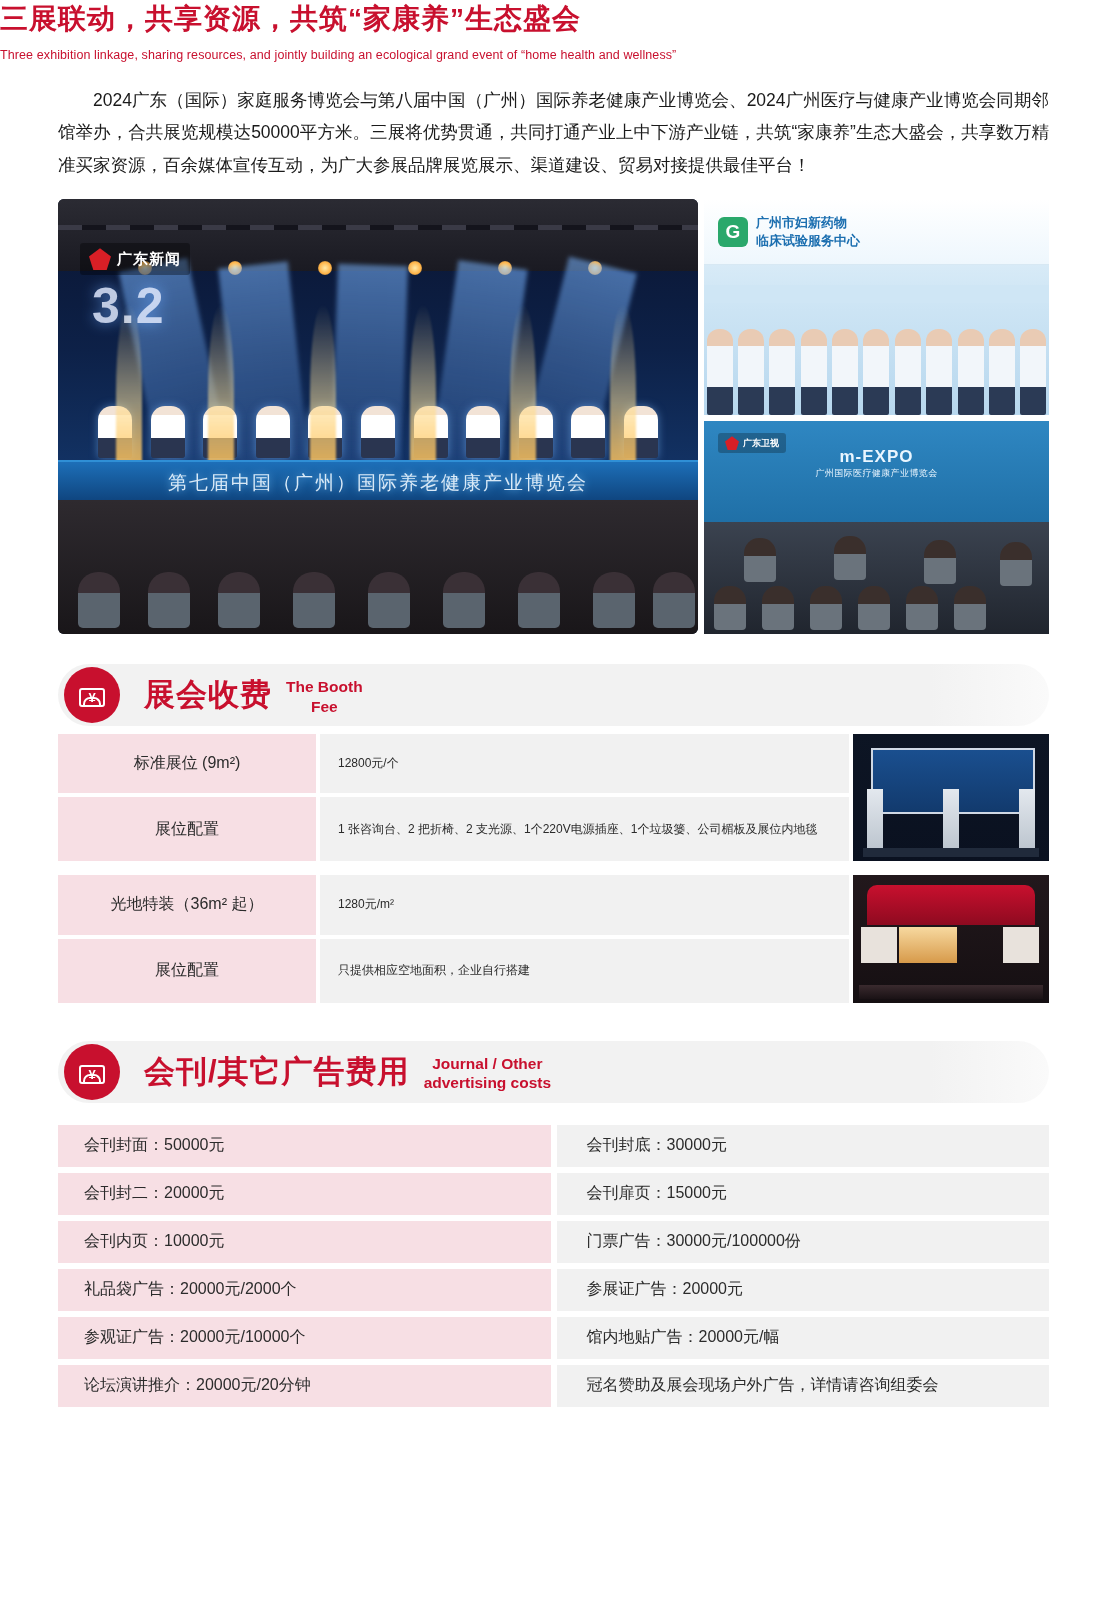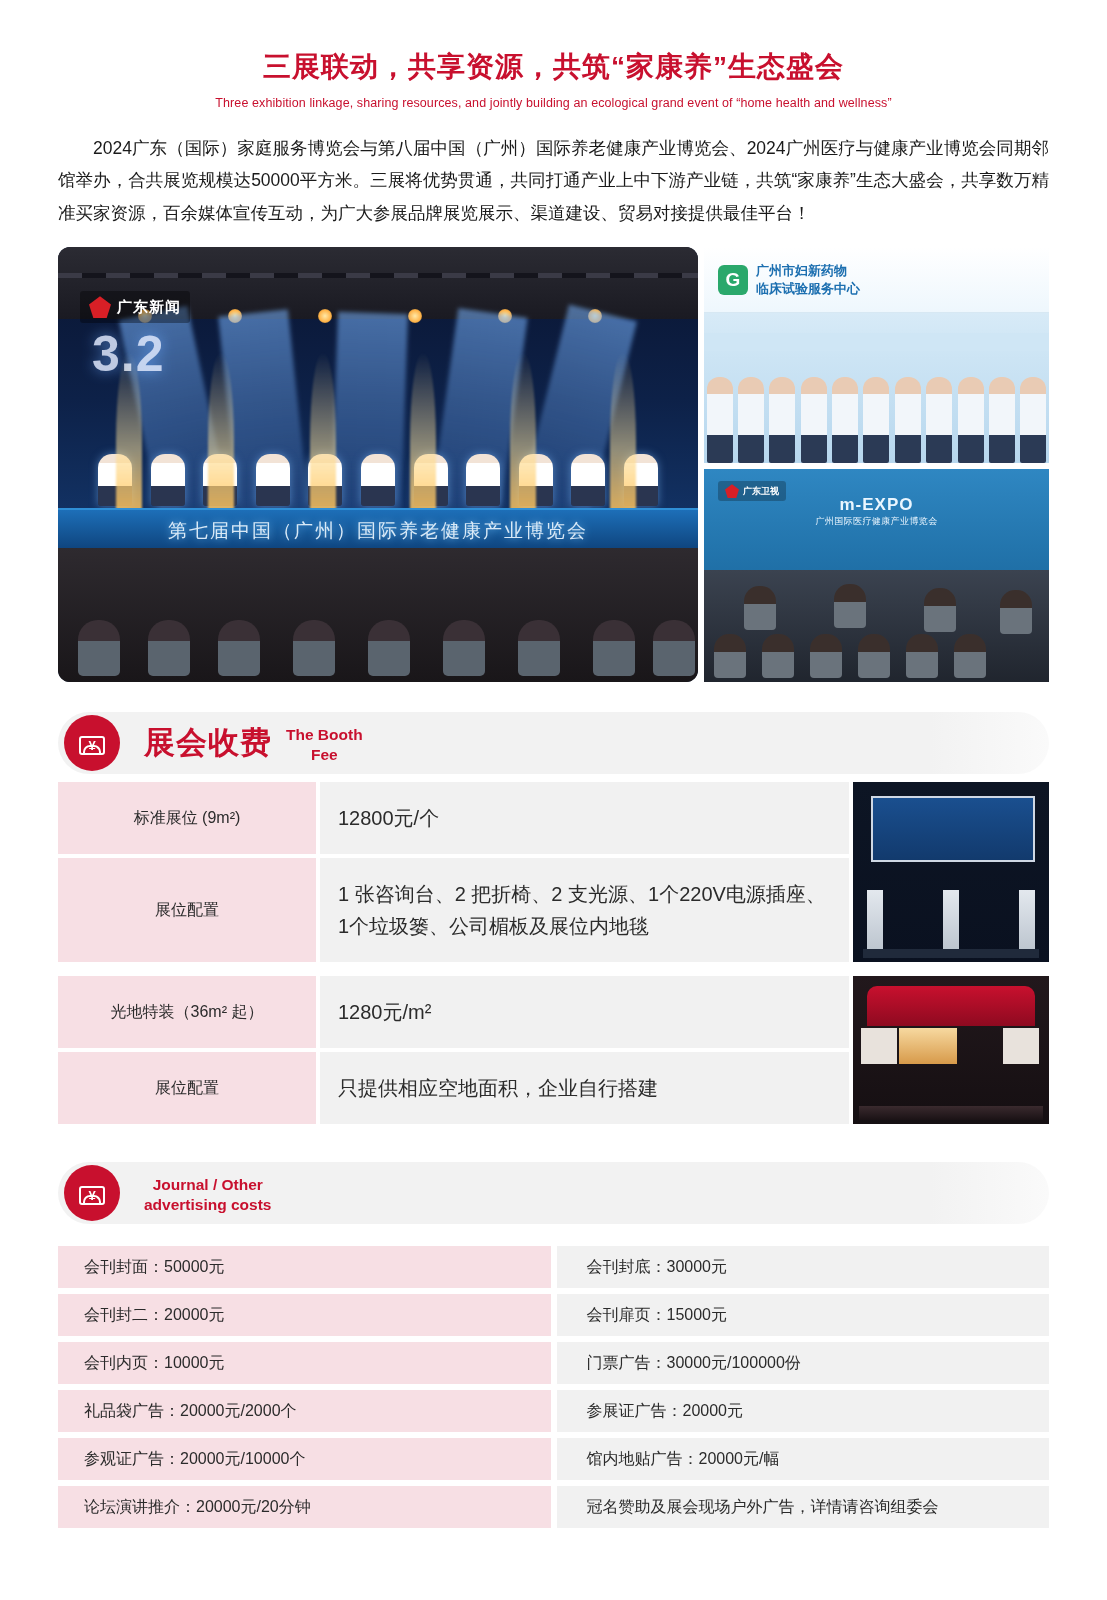--- a/index.html
+++ b/index.html
@@ -11,22 +11,21 @@
     width: 1107px;
     height: 1600px;
     position: relative;
     font-family: "Liberation Sans", "DejaVu Sans", sans-serif;
     color: #231f20;
     overflow: hidden;
   }
 
   
   .header {
-    padding-top: 48px;
-    text-align: center;
+    text-align: left;
   }
   .header-title {
     font-size: 28px;
     font-weight: bold;
     color: #c8102e;
     letter-spacing: 1px;
     margin: 0 0 10px 0;
   }
   .header-sub {
     font-size: 12.5px;
@@ -48,21 +47,21 @@
   
   .collage {
     margin: 18px 58px 0 58px;
     display: flex;
     gap: 6px;
     height: 435px;
   }
   .collage-left {
     flex: 0 0 640px;
     position: relative;
-    border-radius: 12px;
+    border-radius: 6px;
     overflow: hidden;
     background: linear-gradient(180deg, #0a1430 0%, #0d2148 35%, #123162 60%, #0a1a36 100%);
   }
   .collage-right {
     flex: 1;
     display: flex;
     flex-direction: column;
     gap: 6px;
   }
   .collage-rt {
@@ -322,21 +321,21 @@
     font-size: 16px;
     color: #2b2b2b;
     text-align: center;
     padding: 6px 8px;
     box-sizing: border-box;
   }
   .booth-value {
     flex: 1;
     background: #f1f1f1;
     display: flex; align-items: center;
-    font-size: 20px;
+    font-size: 12px;
     color: #2b2b2b;
     padding: 20px 18px;
     box-sizing: border-box;
     line-height: 1.6;
   }
   .booth-row.tall { min-height: 64px; }
   .booth-thumb {
     flex: 0 0 196px;
     margin-left: 4px;
     position: relative;
@@ -582,20 +581,21 @@
 </div>
 
 <div class="spacer-24"></div>
 
 <div class="sec-head">
   <span class="sec-icon">
     <span class="glyph">
         <span class="handle"></span>
       </span>
   </span>
+  <span class="sec-title-cn">会刊/其它广告费用</span>
   <span class="sec-title-en">
     <span>Journal / Other</span><br>
     <span>advertising costs</span>
   </span>
 </div>
 
 <div class="ads">
   <div class="ad-cell pink">会刊封面：50000元</div>
   <div class="ad-cell gray wide">会刊封底：30000元</div>
   <div class="ad-cell pink">会刊封二：20000元</div>

